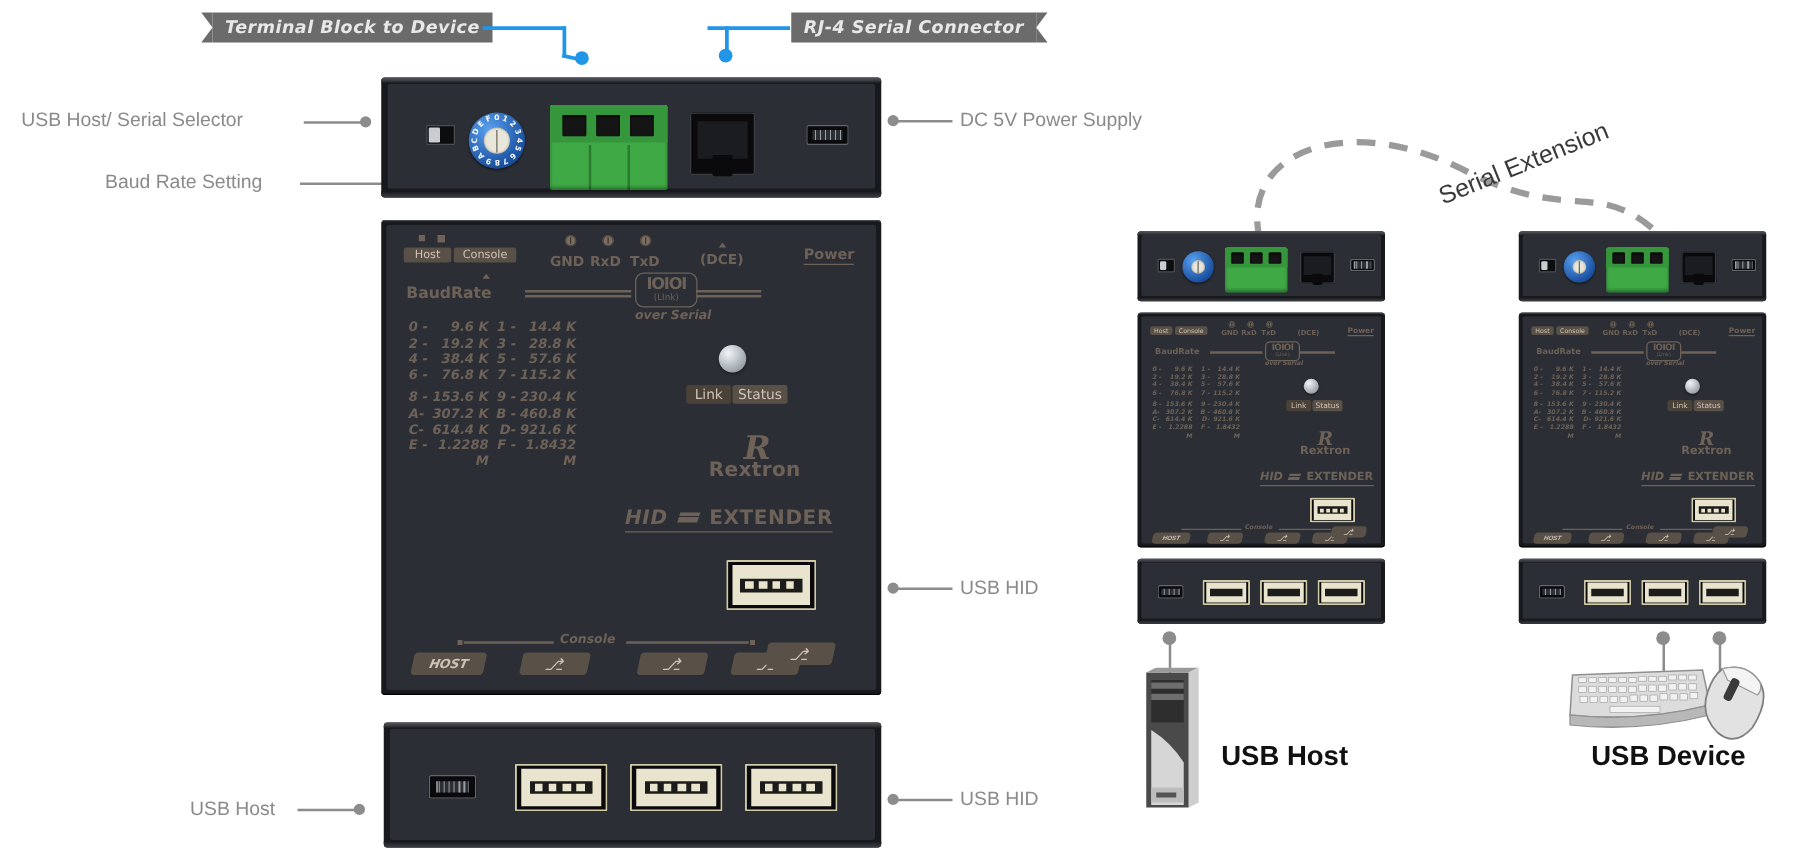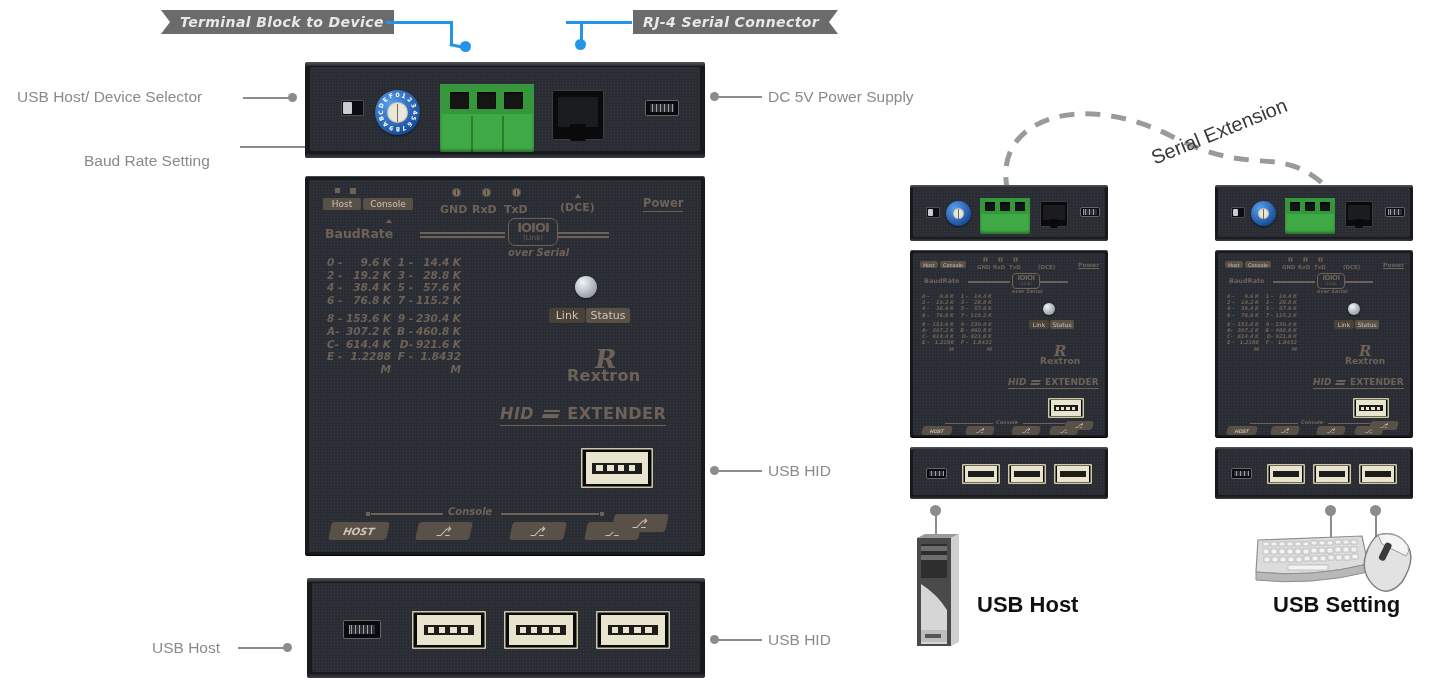--- a/index.html
+++ b/index.html
@@ -144,25 +144,25 @@
 
 <div class="lead lead-blue abs" style="left:386px;top:21px;width:66px;"></div>
 <div class="lead lead-blue-v abs" style="left:450px;top:21px;height:24px;"></div>
 <div class="lead lead-blue abs" style="left:450px;top:43px;width:16px;transform:rotate(12deg);transform-origin:0 0;"></div>
 <div class="dot dot-blue abs" style="left:460px;top:41px;width:11px;height:11px;"></div>
 
 <div class="lead lead-blue abs" style="left:566px;top:21px;width:66px;"></div>
 <div class="lead lead-blue-v abs" style="left:580px;top:21px;height:22px;"></div>
 <div class="dot dot-blue abs" style="left:575px;top:39px;width:11px;height:11px;"></div>
 
-<div class="callout-text" style="left:17px;top:88px;">USB Host/ Device Selector</div>
+<div class="callout-text" style="left:17px;top:88px;">USB Host/ Serial Selector</div>
 <div class="lead lead-h abs" style="left:243px;top:97px;width:48px;"></div>
 <div class="dot abs" style="left:288px;top:93px;width:9px;height:9px;"></div>
 
-<div class="callout-text" style="left:84px;top:152px;">Baud Rate Setting</div>
+<div class="callout-text" style="left:84px;top:137px;">Baud Rate Setting</div>
 <div class="lead lead-h abs" style="left:240px;top:146px;width:140px;"></div>
 <div class="lead lead-v abs" style="left:378px;top:112px;height:35px;"></div>
 <div class="dot abs" style="left:374px;top:106px;width:9px;height:9px;"></div>
 
 <div class="dot abs" style="left:710px;top:92px;width:9px;height:9px;"></div>
 <div class="lead lead-h abs" style="left:718px;top:96px;width:44px;"></div>
 <div class="callout-text" style="left:768px;top:88px;">DC 5V Power Supply</div>
 
 <div class="dot abs" style="left:710px;top:466px;width:9px;height:9px;"></div>
 <div class="lead lead-h abs" style="left:718px;top:470px;width:44px;"></div>
@@ -757,13 +757,13 @@
       <rect x="102" y="20" width="6" height="5"></rect>
     <rect x="38" y="31" width="40" height="5"></rect>
   </g>
 </svg>
 
 <svg class="abs" style="left:1356px;top:532px;" width="62" height="66" viewBox="0 0 62 66">
   <path d="M22 3 Q42 -2 52 14 Q60 28 46 50 Q32 66 18 54 Q4 40 10 22 Q14 9 22 3 Z" fill="#e2e2e2" stroke="#7d7d7d" stroke-width="1.4"></path>
   <path d="M22 3 Q42 -2 52 14 Q54 20 50 24 L26 12 Z" fill="#f4f4f4" stroke="#9b9b9b" stroke-width="1"></path>
   <rect x="26" y="10" width="7" height="19" rx="3" transform="rotate(26 29 19)" fill="#3a3a3a"></rect>
 </svg>
-<div class="big-text" style="left:1273px;top:592px;">USB Setting</div>
+<div class="big-text" style="left:1273px;top:592px;">USB Device</div>
 
 </body></html>

